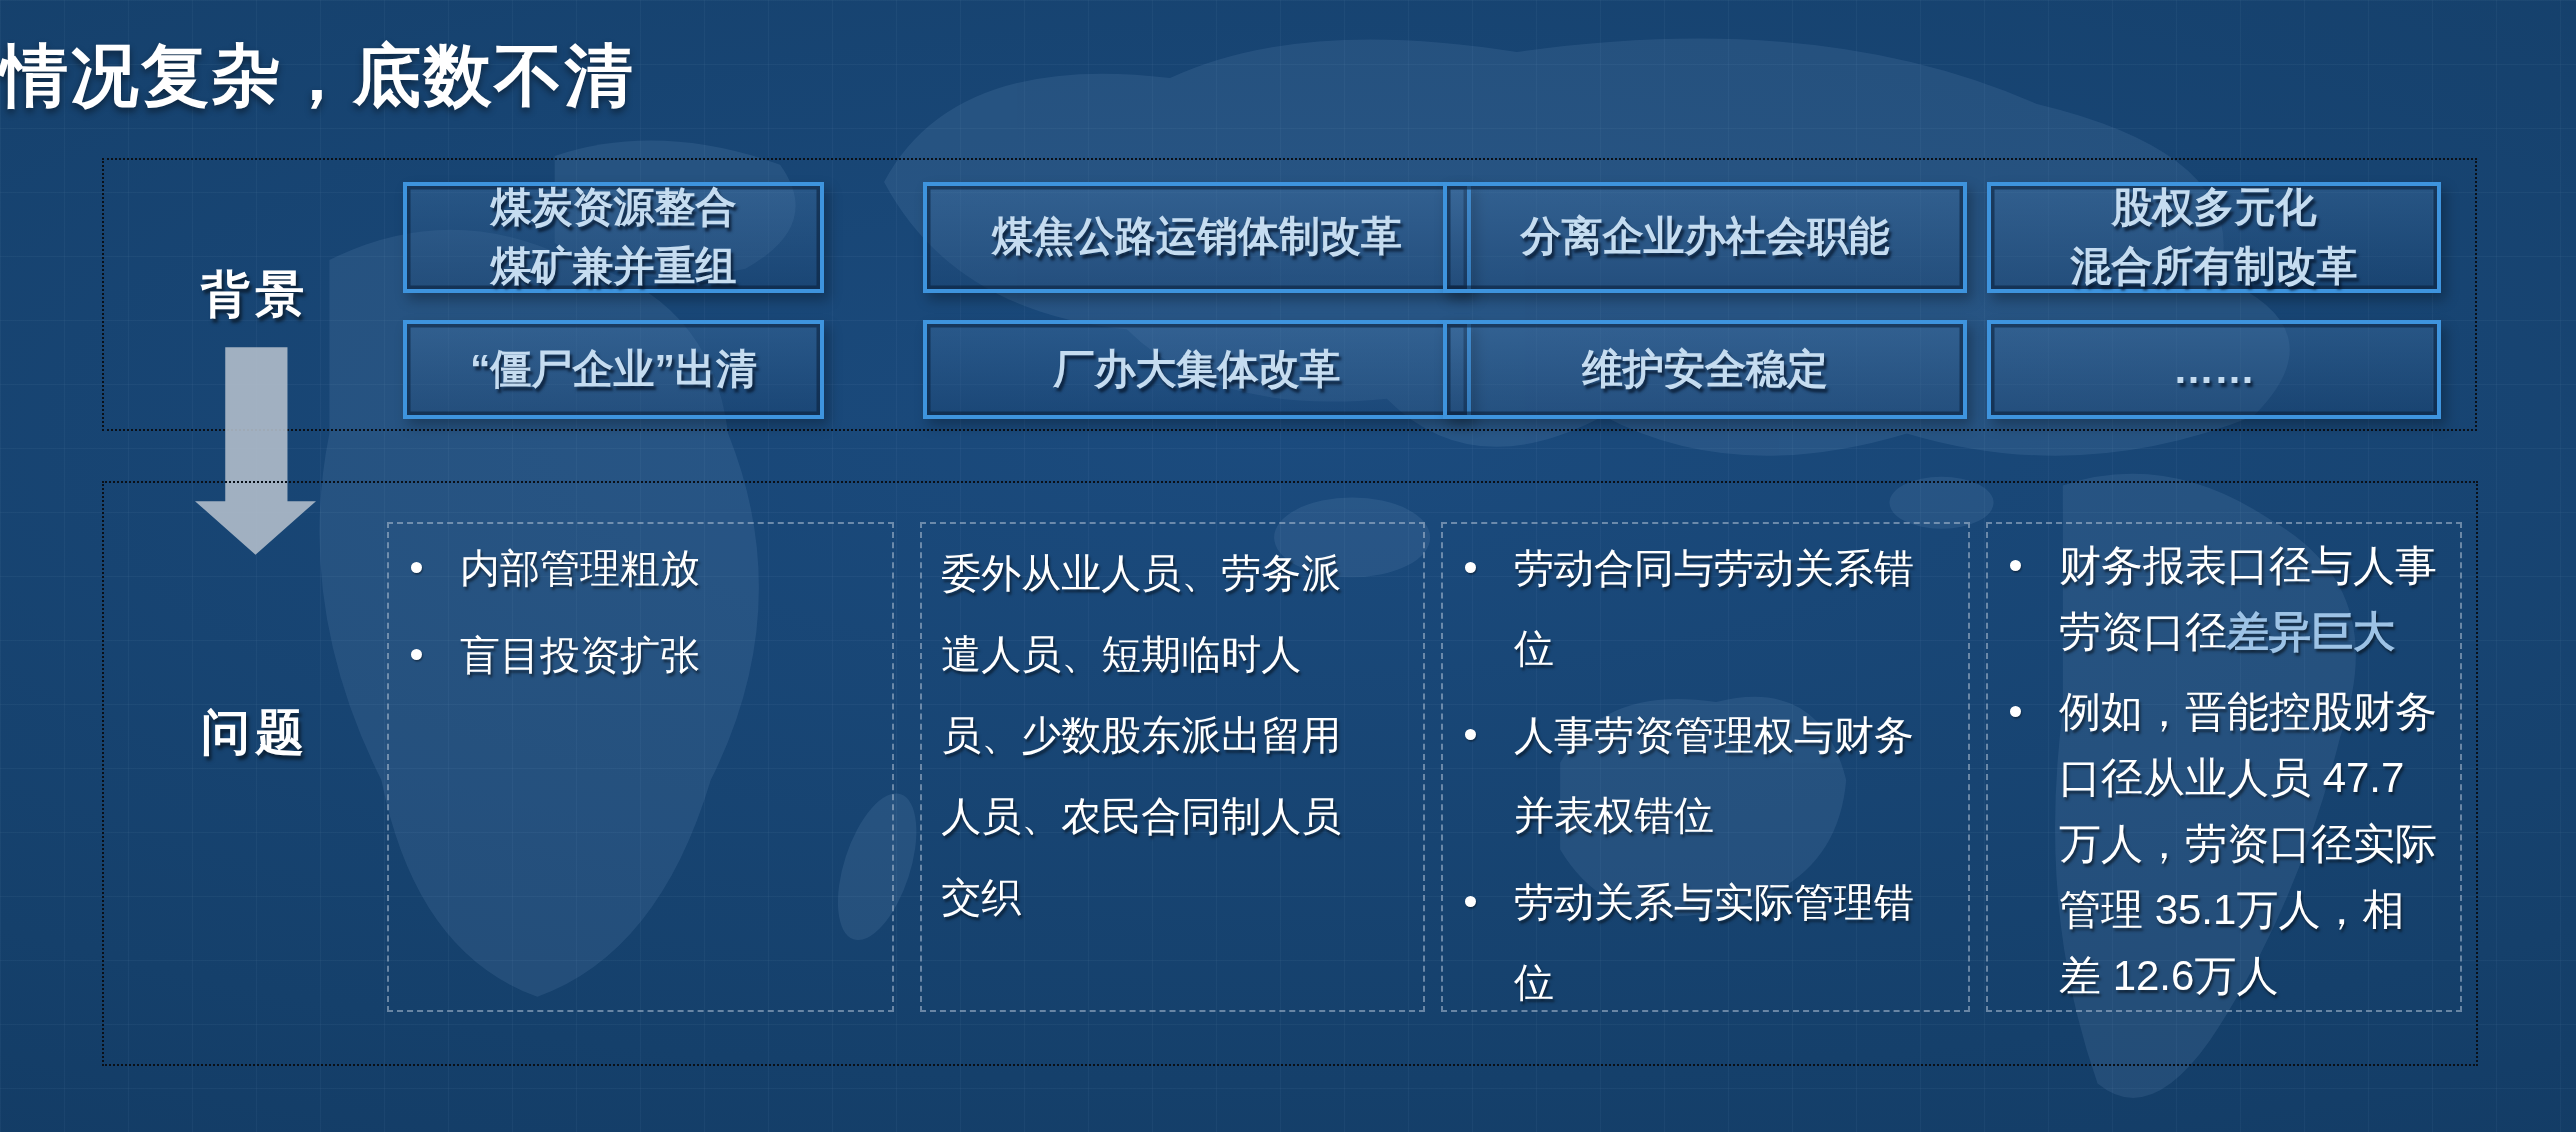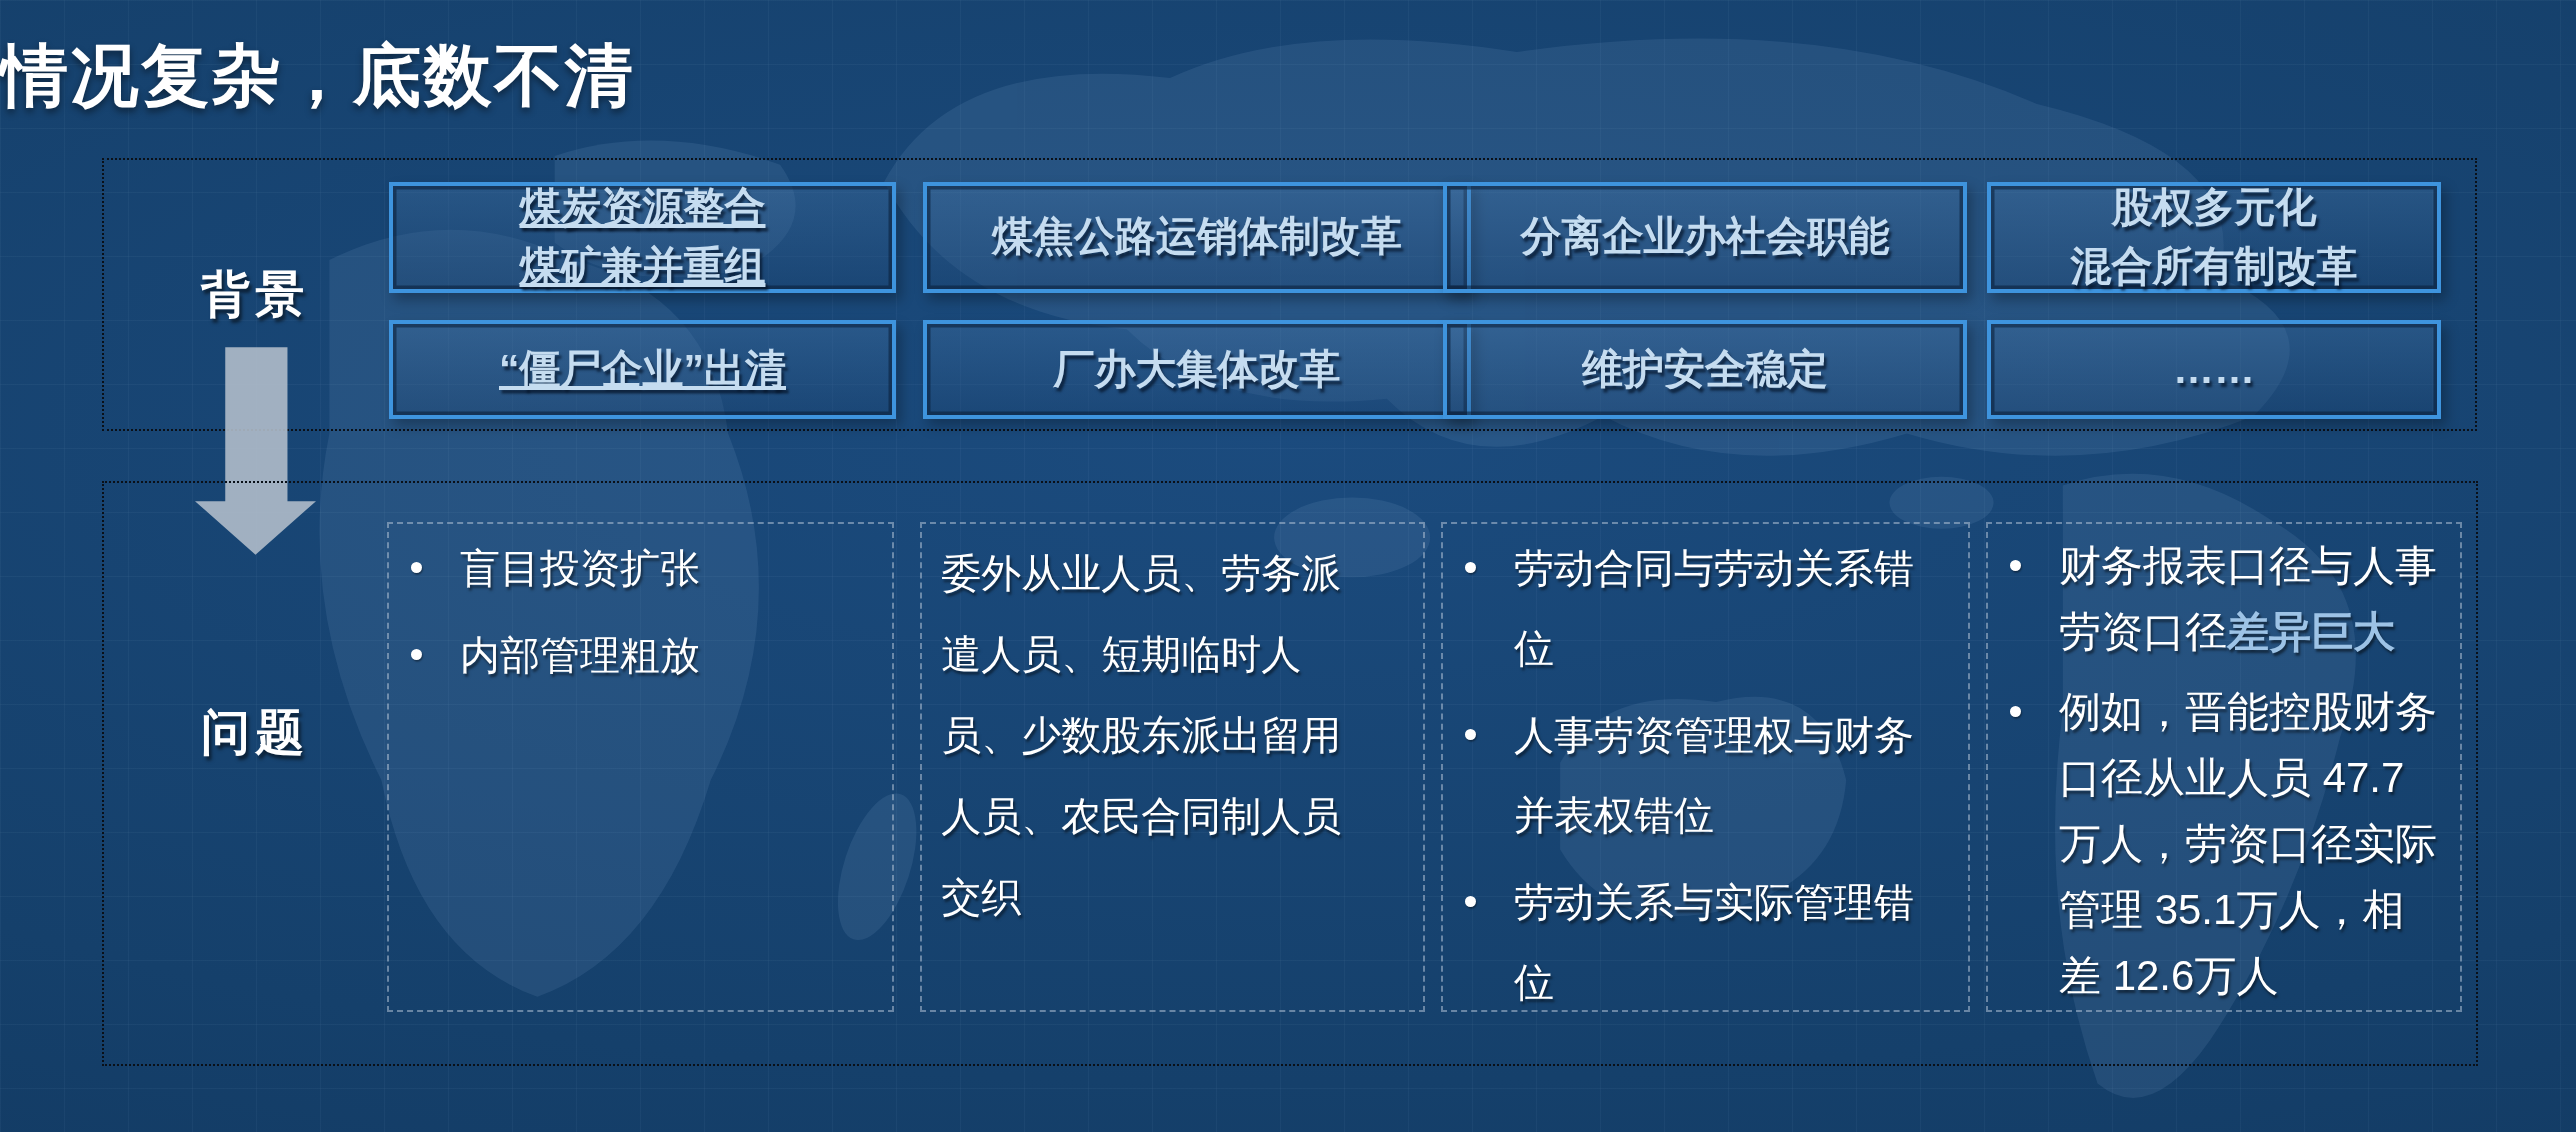--- a/index.html
+++ b/index.html
@@ -43,21 +43,21 @@
     text-align:center;
     border:4.3px solid #3E94DE;
     background:linear-gradient(180deg, rgba(70,118,168,0.35), rgba(28,66,110,0.30));
     box-shadow:inset 0 0 0 3.5px rgba(9,30,55,0.55), 5.2px 7px 12px rgba(0,0,0,0.28);
     color:#C5DCF0;font-size:41px;font-weight:bold;line-height:1.45;
     white-space:pre-line;
     text-shadow:2.6px 3.5px 2.6px rgba(4,18,38,0.7);
   }
   .row1{top:21.7px;height:111px;}
   .row2{top:160px;height:99px;}
-  .bx1{left:285px;width:507px;text-decoration:underline;}
+  .bx1{left:299px;width:421px;}
   .bx2{left:819px;width:548px;}
   .bx3{left:1339px;width:524px;}
   .bx4{left:1883px;width:454px;}
   .pcol{
     position:absolute;top:39px;height:490px;box-sizing:border-box;
     border:2.6px dashed rgba(175,192,212,0.55);
   }
   .pc1{left:283px;width:507px;padding:3.5px 26px 0 21.7px;}
   .pc2{left:816px;width:505px;padding:7px 49px 0 17.3px;}
   .pc3{left:1337px;width:529px;padding:3.5px 26px 0 21.7px;}
@@ -121,25 +121,25 @@
   <svg class="down-arrow" width="121" height="208" viewBox="0 0 140 240" aria-hidden="true">
     <polygon points="35,0 107,0 107,178 140,178 70,240 0,178 35,178" fill="#B4BFCC" opacity="0.88"></polygon>
   </svg>
 
   <section class="section prob-section">
     <div class="side-label prob-label">问题</div>
 
     <div class="pcol pc1">
       <div class="bullet-item">
         <span class="dot"></span>
-        <span>盲目投资扩张</span>
+        <span>内部管理粗放</span>
       </div>
       <div class="bullet-item">
         <span class="dot"></span>
-        <span>内部管理粗放</span>
+        <span>盲目投资扩张</span>
       </div>
     </div>
 
     <div class="pcol pc2">
       <p class="para">委外从业人员、劳务派遣人员、短期临时人员、少数股东派出留用人员、农民合同制人员交织</p>
     </div>
 
     <div class="pcol pc3">
       <div class="bullet-item">
         <span class="dot"></span>

